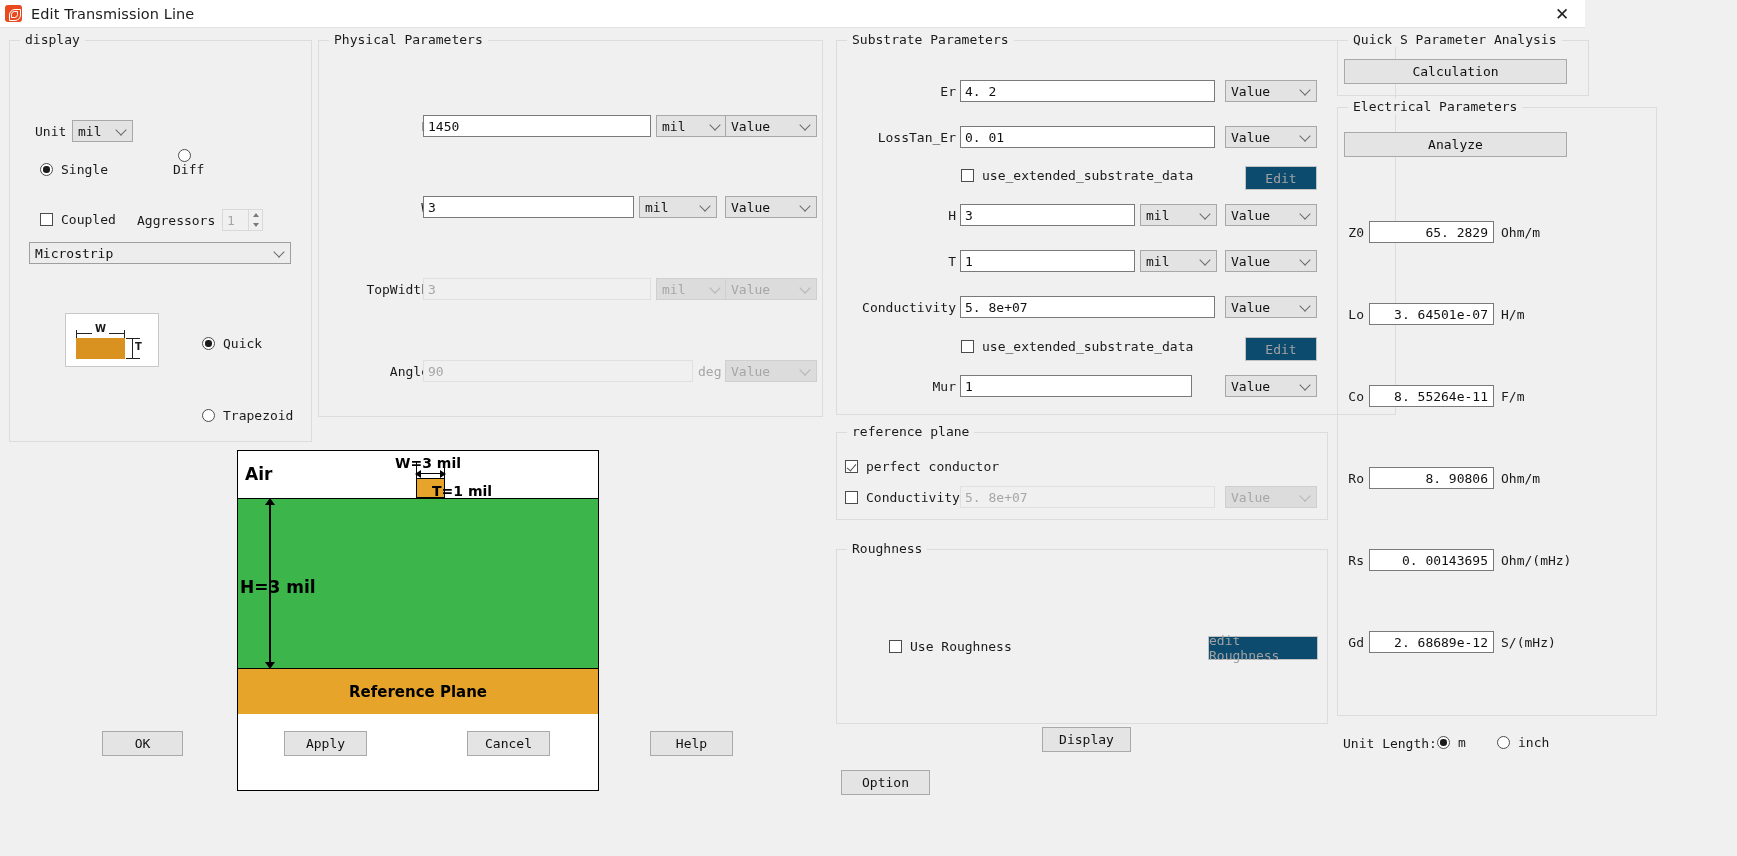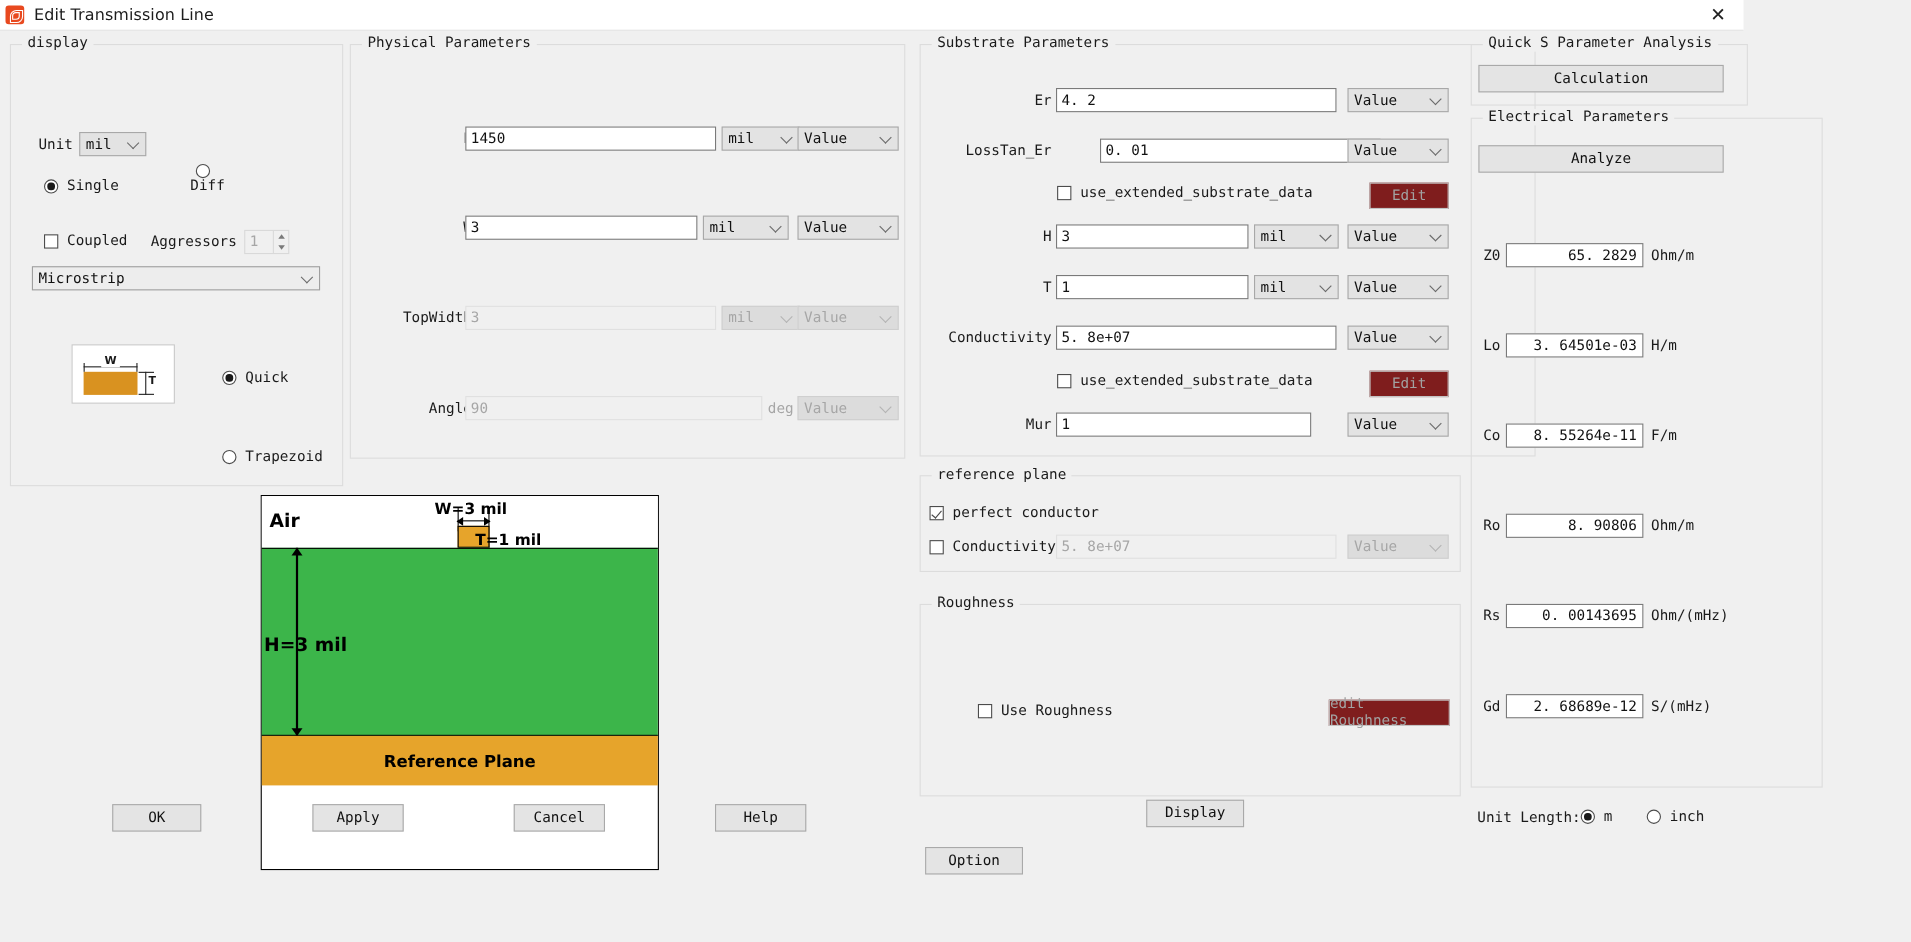--- a/index.html
+++ b/index.html
@@ -80,21 +80,21 @@
   .combo.disabled .chev{ border-color:#b4b4b4; }
   .combo.wide{ background:#ededed; border:1px solid #9f9f9f; }
 
   
   .btn{
     position:absolute; background:#e4e4e4; border:1px solid #a9a9a9;
     display:flex; align-items:center; justify-content:center;
     font-family:"DejaVu Sans Mono", monospace; font-size:13px; color:#111;
     cursor:pointer; height:24px;
   }
-  .btn.disabled{ background:#7f1d1d; border-color:#c3c3c3; color:#a2a2a2; cursor:default; }
+  .btn.disabled{ background:#0c4a6e; border-color:#c3c3c3; color:#a2a2a2; cursor:default; }
 
   
   .radio{ position:absolute; display:flex; align-items:center; cursor:pointer; }
   .radio .dot{
     width:13px; height:13px; border-radius:50%; border:1.4px solid #4c4c4c;
     background:#fff; position:relative; flex:0 0 auto;
   }
   .radio.on .dot::after{
     content:""; position:absolute; left:2.3px; top:2.3px; width:6.4px; height:6.4px;
     border-radius:50%; background:#1a1a1a;
@@ -345,21 +345,21 @@
   <div class="lbl right" style="left:0px; top:43px; width:119px;">Er</div>
   <div class="inp" style="left:123px; top:39px; width:255px;">
     <span>4. 2</span>
   </div>
   <div class="combo" style="left:388px; top:39px; width:92px;">
     <span>Value</span>
     <span class="chev"></span>
   </div>
 
   <div class="lbl right" style="left:0px; top:89px; width:119px;">LossTan_Er</div>
-  <div class="inp" style="left:123px; top:85px; width:255px;margin-left:40px;">
+  <div class="inp" style="left:123px; top:85px; width:255px;">
     <span>0. 01</span>
   </div>
   <div class="combo" style="left:388px; top:85px; width:92px;">
     <span>Value</span>
     <span class="chev"></span>
   </div>
 
   <div class="check" style="left:124px; top:127px;">
     <span class="box"></span>
     <span class="clabel">use_extended_substrate_data</span>
@@ -465,21 +465,21 @@
   </div>
 
   <div class="lbl right" style="left:-4px; top:117px; width:30px;">Z0</div>
   <div class="inp ro" style="left:31px; top:113px; width:125px;">
     <span>65. 2829</span>
   </div>
   <div class="unitlbl" style="left:163px; top:117px;">Ohm/m</div>
 
   <div class="lbl right" style="left:-4px; top:199px; width:30px;">Lo</div>
   <div class="inp ro" style="left:31px; top:195px; width:125px;">
-    <span>3. 64501e-03</span>
+    <span>3. 64501e-07</span>
   </div>
   <div class="unitlbl" style="left:163px; top:199px;">H/m</div>
 
   <div class="lbl right" style="left:-4px; top:281px; width:30px;">Co</div>
   <div class="inp ro" style="left:31px; top:277px; width:125px;">
     <span>8. 55264e-11</span>
   </div>
   <div class="unitlbl" style="left:163px; top:281px;">F/m</div>
 
   <div class="lbl right" style="left:-4px; top:363px; width:30px;">Ro</div>

